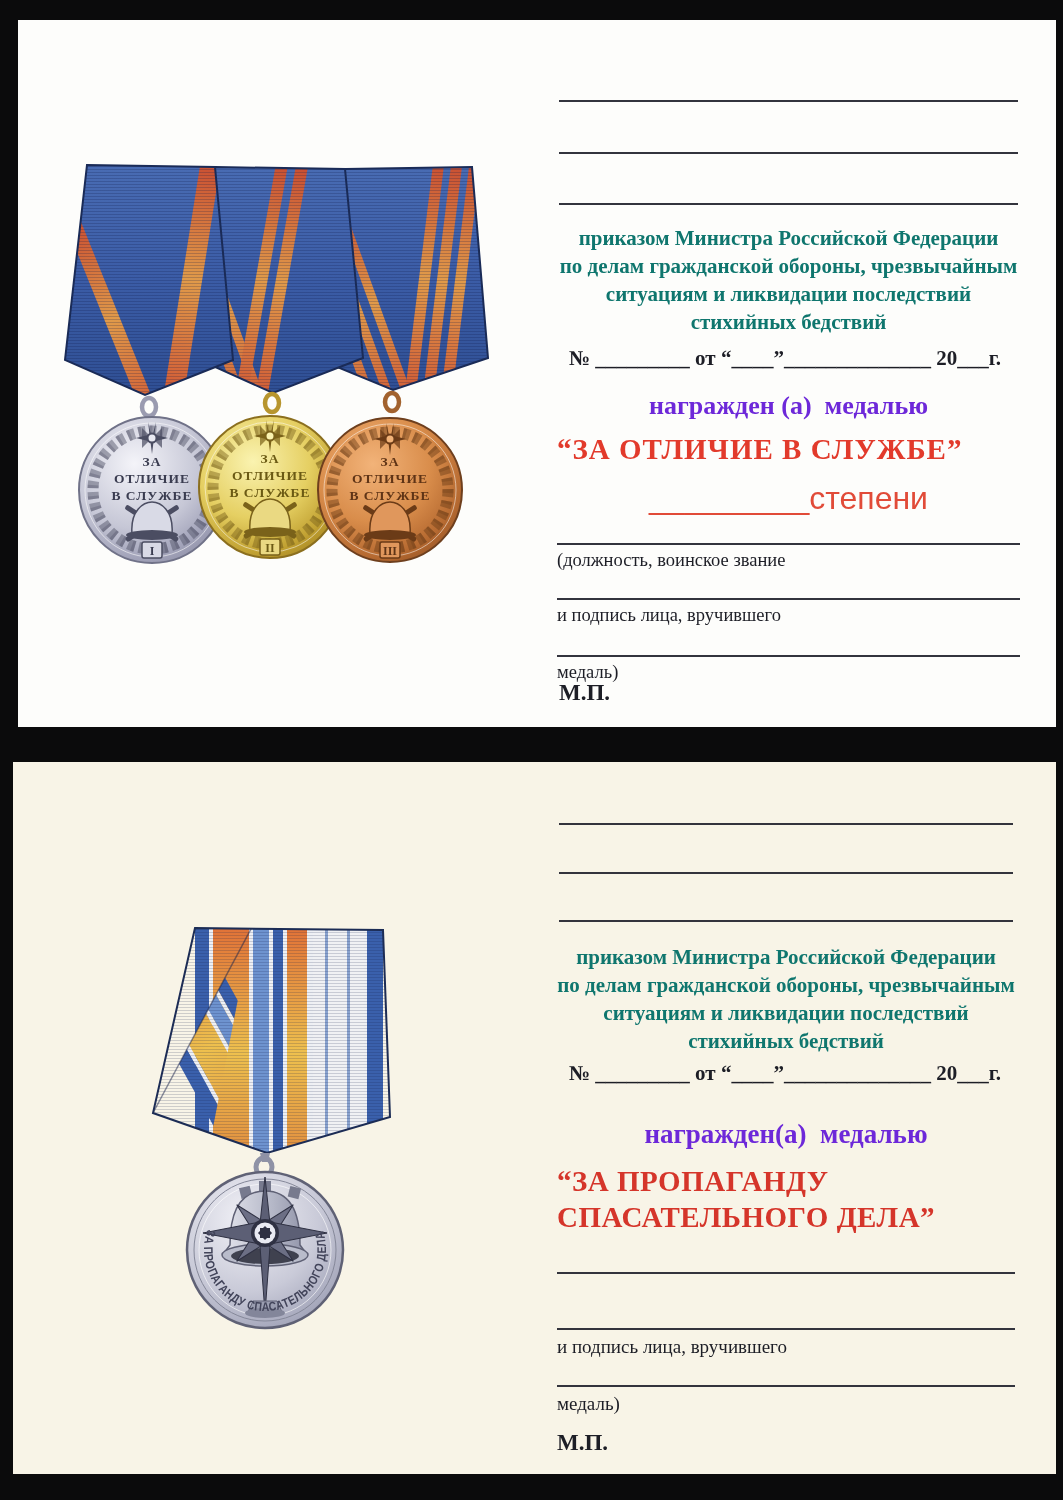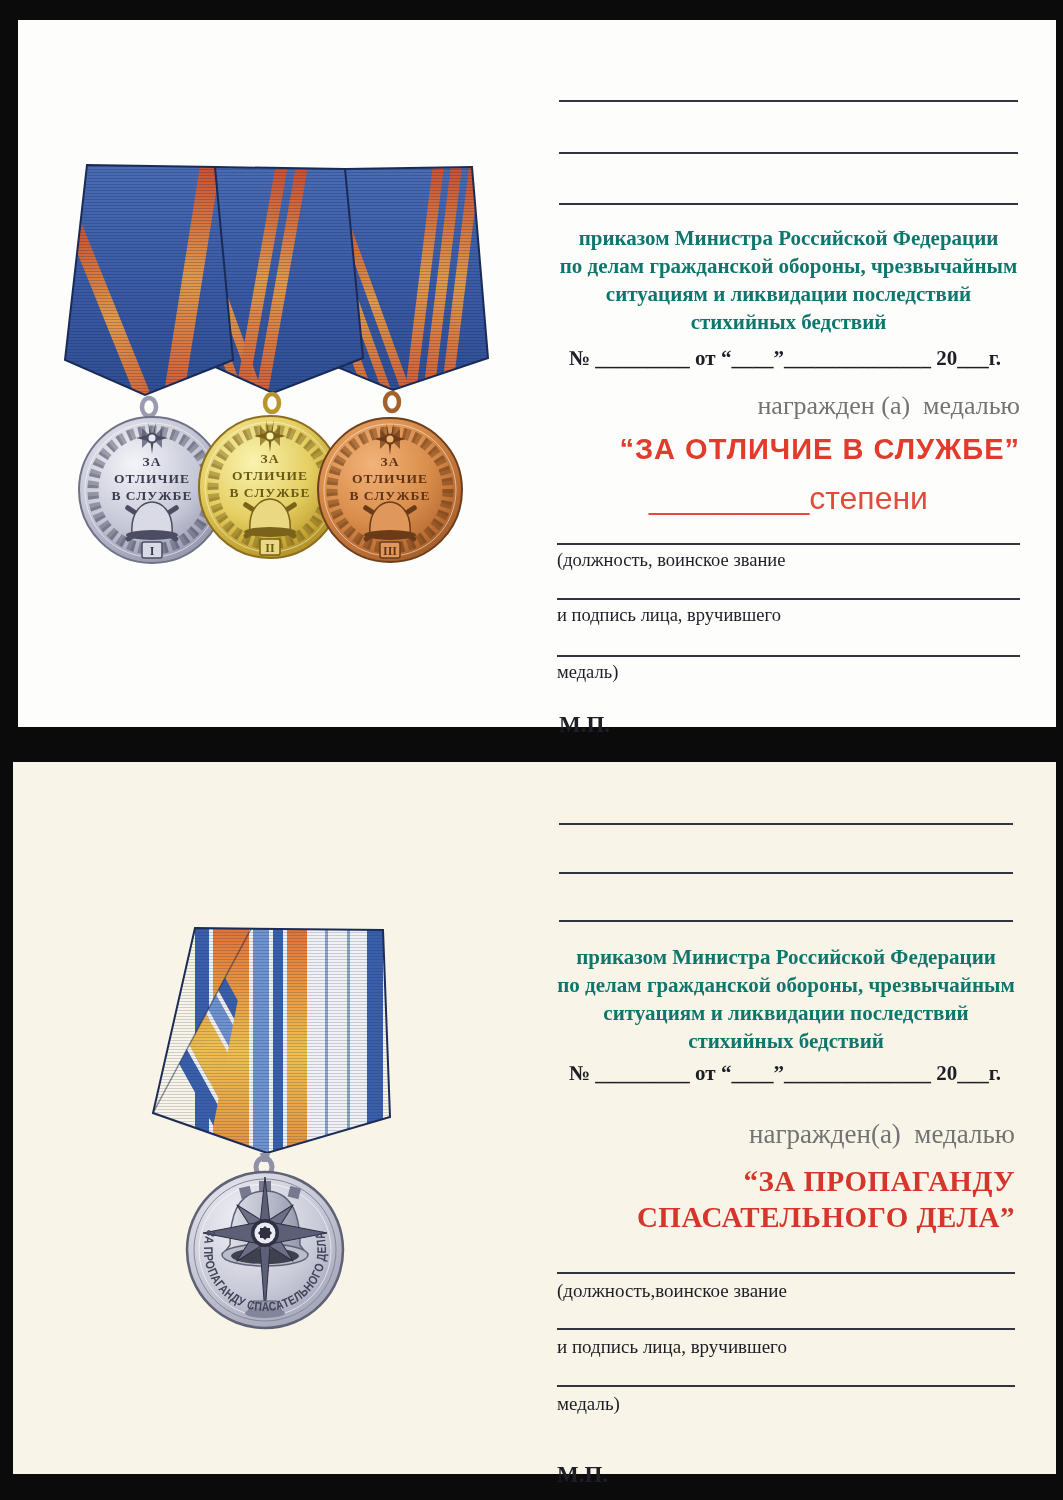--- a/index.html
+++ b/index.html
@@ -10,30 +10,30 @@
   .card2{left:13px;top:762px;width:1043px;height:712px;background:#f8f4e7;}
   .col{position:absolute;top:0;height:100%;}
   .col1{left:539px;width:463px;}
   .col2{left:544px;width:458px;}
   .blank-line{position:absolute;left:2px;right:2px;height:0;border-top:2px solid #33343d;}
   .sig-line{position:absolute;left:0;right:0;height:0;border-top:2px solid #33343d;}
   .ministry{position:absolute;left:0;right:0;text-align:center;font-weight:bold;
             font-size:21px;line-height:28px;color:#0f766e;}
   .numrow{position:absolute;left:0;right:0;font-weight:bold;font-size:21px;color:#1d1e26;
           white-space:nowrap;padding-left:12px;}
-  .awarded{position:absolute;left:0;right:0;text-align:right;font-weight:normal;
-           font-size:26px;color:#737373;white-space:pre;}
-  .red-title-sans{position:absolute;left:0;right:0;text-align:right;font-weight:bold;
-           font-family:Liberation Sans, sans-serif;font-size:29px;letter-spacing:1px;color:#e23a2b;white-space:nowrap;}
+  .awarded{position:absolute;left:0;right:0;text-align:center;font-weight:bold;
+           font-size:26px;color:#6d28d9;white-space:pre;}
+  .red-title-sans{position:absolute;left:0;right:0;text-align:left;font-weight:bold;
+           font-family:Liberation Serif, serif;font-size:29px;letter-spacing:1px;color:#e23a2b;white-space:nowrap;}
   .degree{position:absolute;left:0;right:0;text-align:center;
            font-family:"Liberation Sans",sans-serif;font-size:32px;color:#e14b38;}
-  .red-title-serif{position:absolute;left:0;right:0;text-align:right;font-weight:bold;
+  .red-title-serif{position:absolute;left:0;right:0;text-align:left;font-weight:bold;
            font-size:29px;line-height:36px;letter-spacing:.5px;color:#d5352a;}
   .caption{position:absolute;left:0;right:0;text-align:left;font-size:18.5px;color:#1d1e26;}
-  .stamp{position:absolute;font-weight:bold;font-size:23px;color:#1d1e26;margin-top:32px;}
+  .stamp{position:absolute;font-weight:bold;font-size:23px;color:#1d1e26;}
   svg{position:absolute;display:block;}
   svg text{font-family:"Liberation Serif",serif;}
   .ringtext{font-family:"Liberation Sans",sans-serif;}
 </style>
 </head>
 <body>
 
 <div class="stage">
 
   <div class="card card1">
@@ -364,21 +364,20 @@
       <div class="numrow" style="top:299px">№ _________ от “____”______________ 20___г.</div>
 
       <div class="awarded" style="top:357px;font-size:27px">награжден(а)  медалью</div>
 
       <div class="red-title-serif" style="top:401px">
         <div>“ЗА ПРОПАГАНДУ</div>
         <div>СПАСАТЕЛЬНОГО ДЕЛА”</div>
       </div>
 
       <div class="sig-line" style="top:510px"></div>
-      <div class="caption" style="top:518px;font-size:19px">(должность,воинское звание</div>
 
       <div class="sig-line" style="top:566px"></div>
       <div class="caption" style="top:574px;font-size:19px">и подпись лица, вручившего</div>
 
       <div class="sig-line" style="top:623px"></div>
       <div class="caption" style="top:631px;font-size:19px">медаль)</div>
 
       <div class="stamp" style="top:668px;left:0">М.П.</div>
     </div>
   </div>

